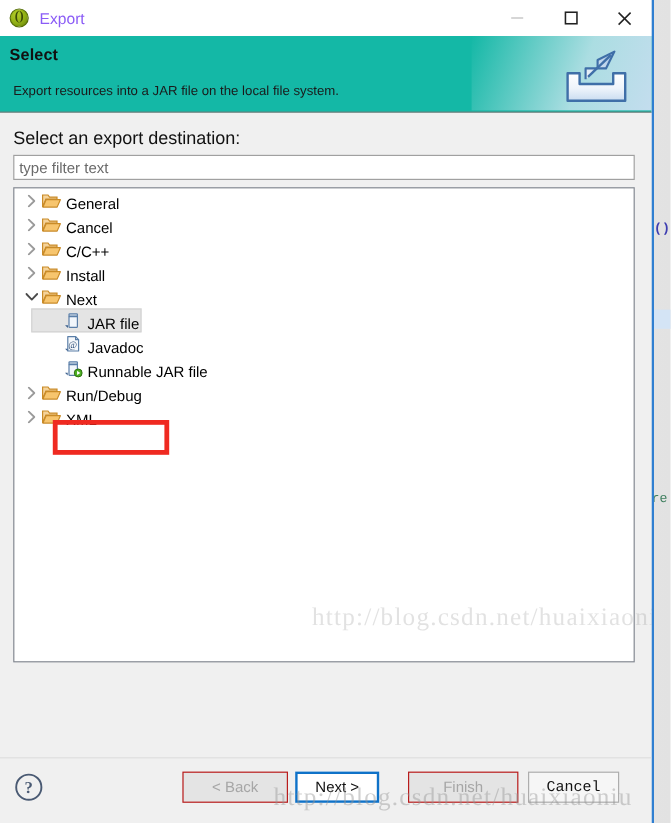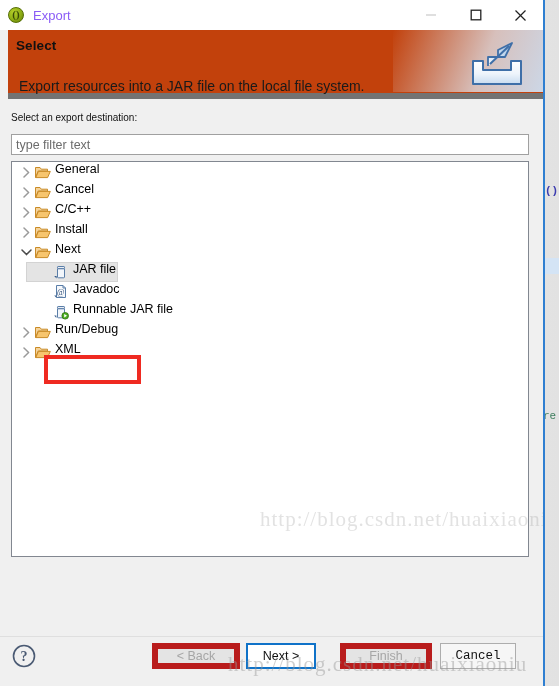--- a/index.html
+++ b/index.html
@@ -104,36 +104,35 @@
     align-items: center;
     justify-content: center;
   }
   .win-btn svg { display: block; }
   .win-btn.min { opacity: 0.35; }
 
   
   .header {
     position: relative;
     height: 63px;
-    background: #c2410c;
-    border-bottom: 6px solid #737373;
-    margin-left: 8px;
+    background: #14b8a6;
+    border-bottom: 1px solid #737373;
   }
   .header-title {
     position: absolute;
     left: 8px; top: 8px;
     font-size: 13.5px;
     font-weight: bold;
     color: #111111;
     letter-spacing: 0.1px;
   }
   .header-desc {
     position: absolute;
-    left: 11px; top: 48px;
-    font-size: 14px;
+    left: 11px; top: 40px;
+    font-size: 11px;
     color: #1a1a1a;
   }
   .header-banner-fade {
     position: absolute;
     right: 0; top: 0;
     width: 150px; height: 62px;
     background: linear-gradient(110deg, rgba(255,255,255,0) 0%, rgba(222,234,246,0.75) 60%, rgba(205,223,242,0.95) 100%);
   }
   .header-icon {
     position: absolute;
@@ -143,21 +142,21 @@
 
   
   .body {
     position: relative;
     background: #f0f0f0;
     height: 537px;
   }
   .field-label {
     position: absolute;
     left: 11px; top: 13px;
-    font-size: 10px;
+    font-size: 15px;
     color: #111111;
   }
   .filter-input {
     position: absolute;
     left: 11px; top: 35px;
     width: 518px; height: 21px;
     background: #ffffff;
     border: 1px solid #a0a0a0;
     box-sizing: border-box;
     font-family: "Liberation Sans", sans-serif;
@@ -175,21 +174,21 @@
     background: #ffffff;
     border: 1px solid #828790;
     box-sizing: border-box;
     overflow: hidden;
   }
 
   .tree-row {
     position: relative;
     height: 20px;
     display: flex;
-    align-items: flex-start;
+    align-items: flex-end;
     font-size: 12.5px;
     color: #000000;
     white-space: nowrap;
   }
   .tree-row.selected .row-fill {
     position: absolute;
     left: 0; top: 0;
     height: 20px;
     background: #e4e4e4;
     border: 1px solid #d3d3d3;
@@ -241,21 +240,21 @@
     position: absolute;
     left: 12px; top: 644px;
   }
   .btn {
     position: absolute;
     top: 643px;
     height: 26px;
     font-family: "Liberation Sans", sans-serif;
     font-size: 12.5px;
     background: #e4e4e4;
-    border: 6px solid #b91c1c;
+    border: 1px solid #b91c1c;
     color: #a6a6a6;
     box-sizing: border-box;
     padding: 0;
   }
   .btn.enabled {
     background: #f6f6f6;
     border: 1px solid #adadad;
     color: #101010;
   }
   .btn.focused {

